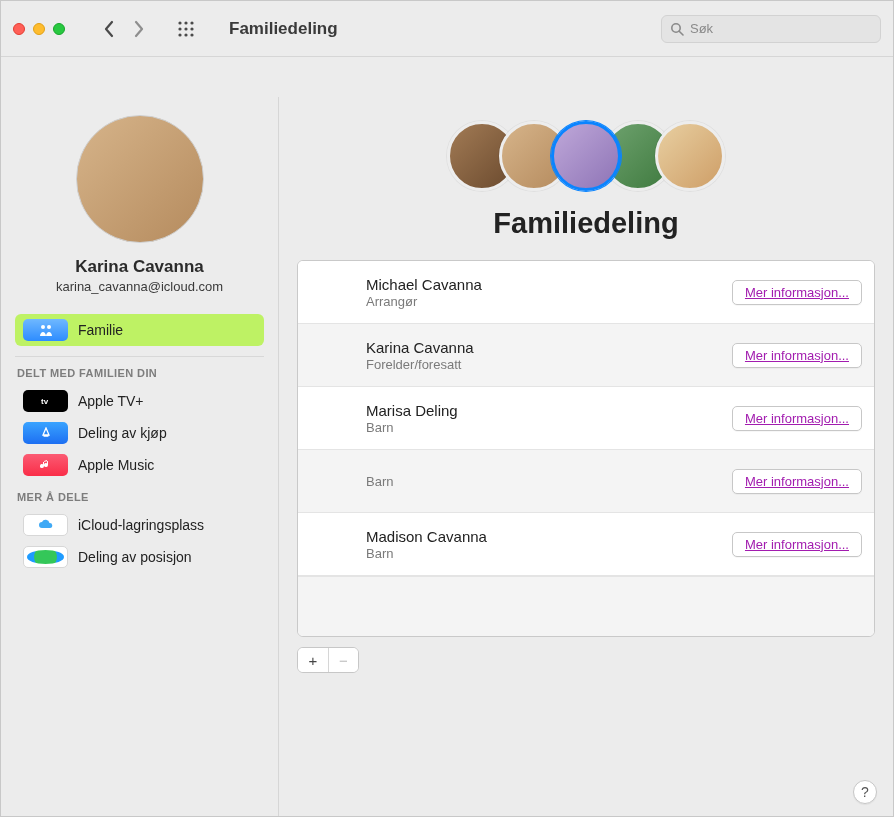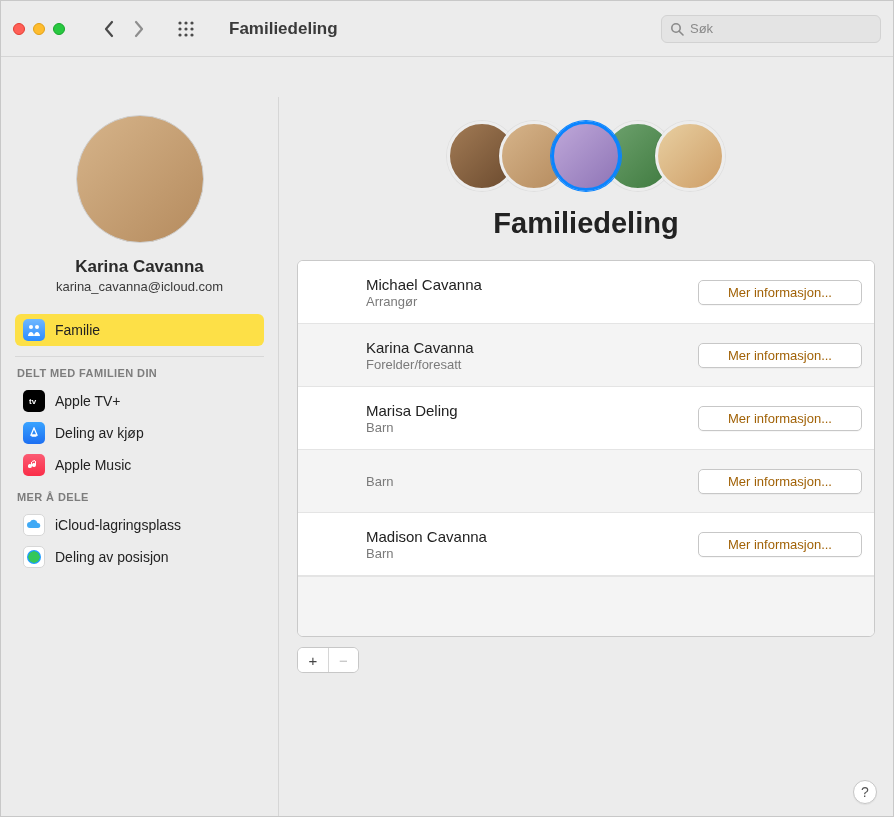--- a/index.html
+++ b/index.html
@@ -74,23 +74,23 @@
     position:relative; overflow:hidden;
   }
   .profile-name{font-size:17px;font-weight:600;margin-top:14px;color:#2b2b2b;}
   .profile-email{font-size:13px;color:#3a3a3a;margin-top:2px;}
 
   .side-item{
     display:flex;align-items:center;gap:10px;
     height:32px; padding:0 8px; border-radius:6px;
     font-size:14px;
   }
-  .side-item.selected{background:#fde047;}
+  .side-item.selected{background:#bef264;}
   .side-item .icon-box{
-    width:22px;height:22px;border-radius:5px;display:flex;align-items:center;justify-content:center;
+    width:45px;height:22px;border-radius:5px;display:flex;align-items:center;justify-content:center;
     font-size:12px;color:#fff;flex:0 0 auto;
   }
   .side-sep{height:1px;background:#d8d8d8;margin:10px 0;}
   .side-heading{
     font-size:11px; letter-spacing:0.4px; color:#7d7d7d;
     font-weight:600; text-transform:uppercase; margin:10px 2px 6px 2px;
   }
 
   
   .ic-family{background:linear-gradient(#6fb8ff,#2d8cff);}
@@ -129,22 +129,23 @@
     border-bottom:1px solid #e4e4e4;background:#fff;
   }
   .member-row:last-child{border-bottom:none;}
   .member-row.alt{background:#f4f4f4;}
   .mem-av{width:42px;height:42px;border-radius:50%;flex:0 0 auto;}
   .mem-text{flex:1;display:flex;flex-direction:column;}
   .mem-name{font-size:15px;color:#222;}
   .mem-role{font-size:13px;color:#7a7a7a;margin-top:1px;}
   .info-btn{
     background:#fff;border:1px solid #c7c7c7;border-radius:5px;
-    padding:4px 29px;font-size:13px;color:#a16207;cursor:pointer;
+    padding:4px 12px;font-size:13px;color:#a21caf;cursor:pointer;
     box-shadow:0 1px 0 rgba(0,0,0,0.03);
+    text-decoration:underline;
   }
   .list-tail{height:60px;background:#f4f4f4;border-top:1px solid #e4e4e4;}
 
   .list-controls{
     display:flex;margin-top:10px;
   }
   .seg{
     display:flex;border:1px solid #c7c7c7;border-radius:6px;overflow:hidden;
     background:#fff;
   }

